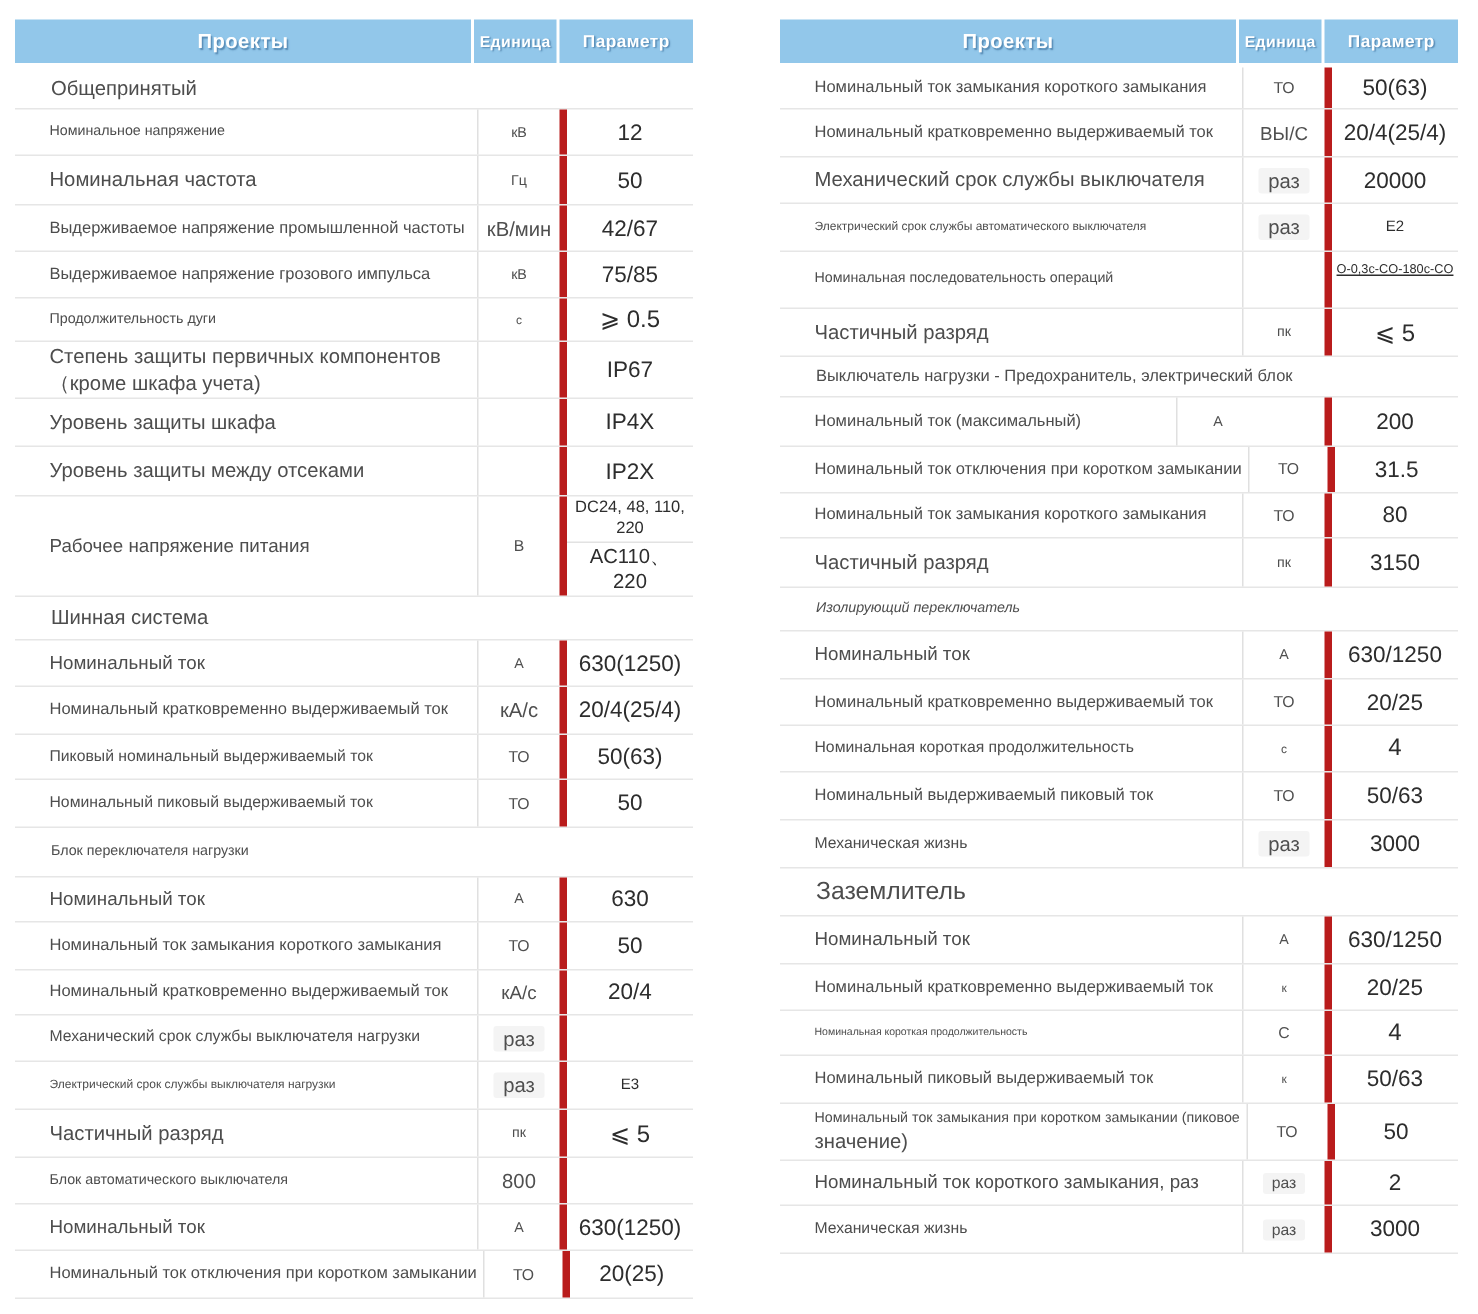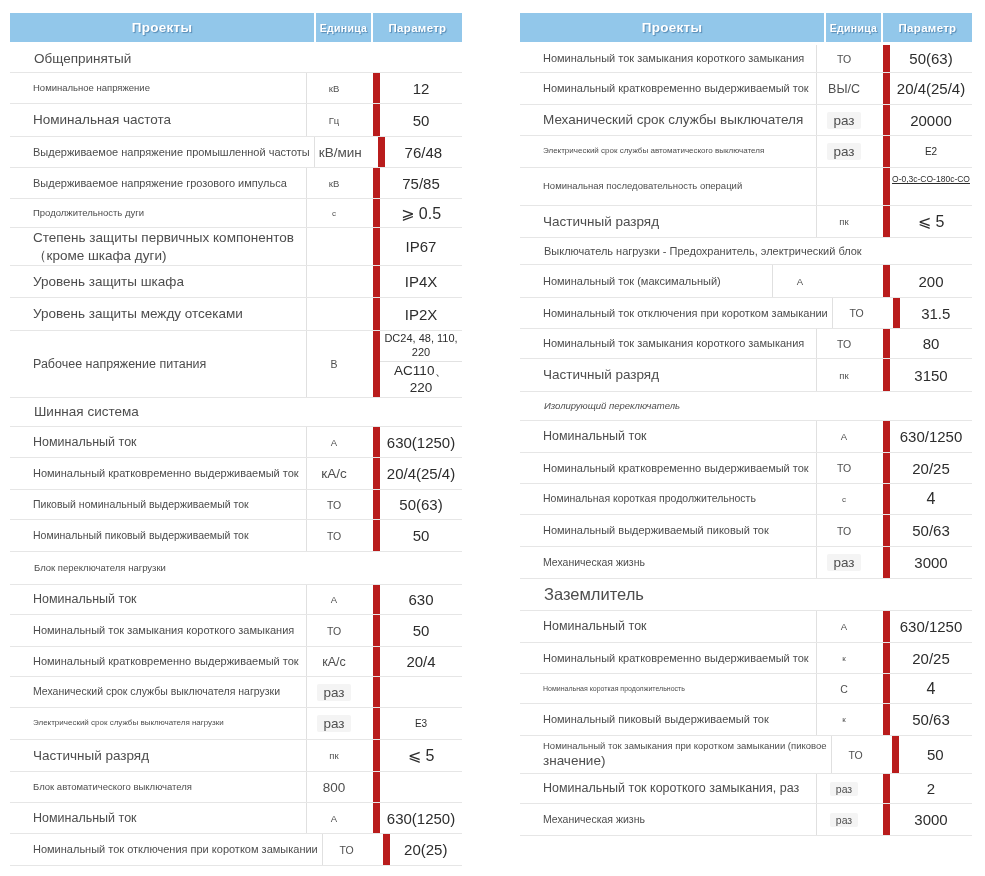--- a/index.html
+++ b/index.html
@@ -20,22 +20,22 @@
   .th.unit{width:55px;margin-left:2px;font-size:10.5px;}
   .th.param{width:89px;margin-left:2px;font-size:11.5px;}
 
   .row{display:flex;align-items:stretch;border-bottom:1px solid #e6e6e6;box-sizing:border-box;}
   .cell{display:flex;box-sizing:border-box;}
   .cell.label{flex:1;flex-direction:column;align-items:flex-start;justify-content:center;
       padding-left:23px;padding-right:4px;color:#4d4d4d;line-height:1.3;}
   .cell.label span{display:block;white-space:nowrap;}
   .cell.unit{width:55px;align-items:center;justify-content:center;border-left:1px solid #e0e0e0;
       color:#4f4f4f;text-align:center;}
-  .cell.value{width:89px;align-items:center;justify-content:center;border-left:7px solid #b91c1c;
-      color:#2d2d2d;text-align:center;margin-left:12px;}
+  .cell.value{width:89px;align-items:center;justify-content:center;border-left:5px solid #b91c1c;
+      color:#2d2d2d;text-align:center;}
   .row.section .cell.label{padding-left:24px;}
 
   
   .fs-xxs{font-size:7px;}
   .fs-xs{font-size:8px;}
   .fs-s{font-size:9.5px;}
   .fs-sm{font-size:10.5px;}
   .fs-m{font-size:11px;}
   .fs-ml{font-size:12.5px;}
   .fs-l{font-size:13.5px;}
@@ -91,21 +91,21 @@
         </div>
         <div class="cell value vs-m">50</div>
       </div>
       <div class="row data" style="height: 31px;">
         <div class="cell label">
           <span class="fs-m">Выдерживаемое напряжение промышленной частоты</span>
         </div>
         <div class="cell unit">
           <span class="fs-l">кВ/мин</span>
         </div>
-        <div class="cell value vs-m">76/48</div>
+        <div class="cell value vs-m">42/67</div>
       </div>
       <div class="row data" style="height: 31px;">
         <div class="cell label">
           <span class="fs-m">Выдерживаемое напряжение грозового импульса</span>
         </div>
         <div class="cell unit">
           <span class="fs-s">кВ</span>
         </div>
         <div class="cell value vs-m">75/85</div>
       </div>
@@ -114,21 +114,21 @@
           <span class="fs-s">Продолжительность дуги</span>
         </div>
         <div class="cell unit">
           <span class="fs-xs">с</span>
         </div>
         <div class="cell value vs-l">⩾ 0.5</div>
       </div>
       <div class="row data" style="height: 38px;">
         <div class="cell label">
           <span class="fs-l">Степень защиты первичных компонентов</span>
-          <span class="fs-l">（кроме шкафа дуги)</span>
+          <span class="fs-l">（кроме шкафа учета)</span>
         </div>
         <div class="cell unit">
           <span class="fs-s"></span>
         </div>
         <div class="cell value vs-m">IP67</div>
       </div>
       <div class="row data" style="height: 32px;">
         <div class="cell label">
           <span class="fs-l">Уровень защиты шкафа</span>
         </div>

